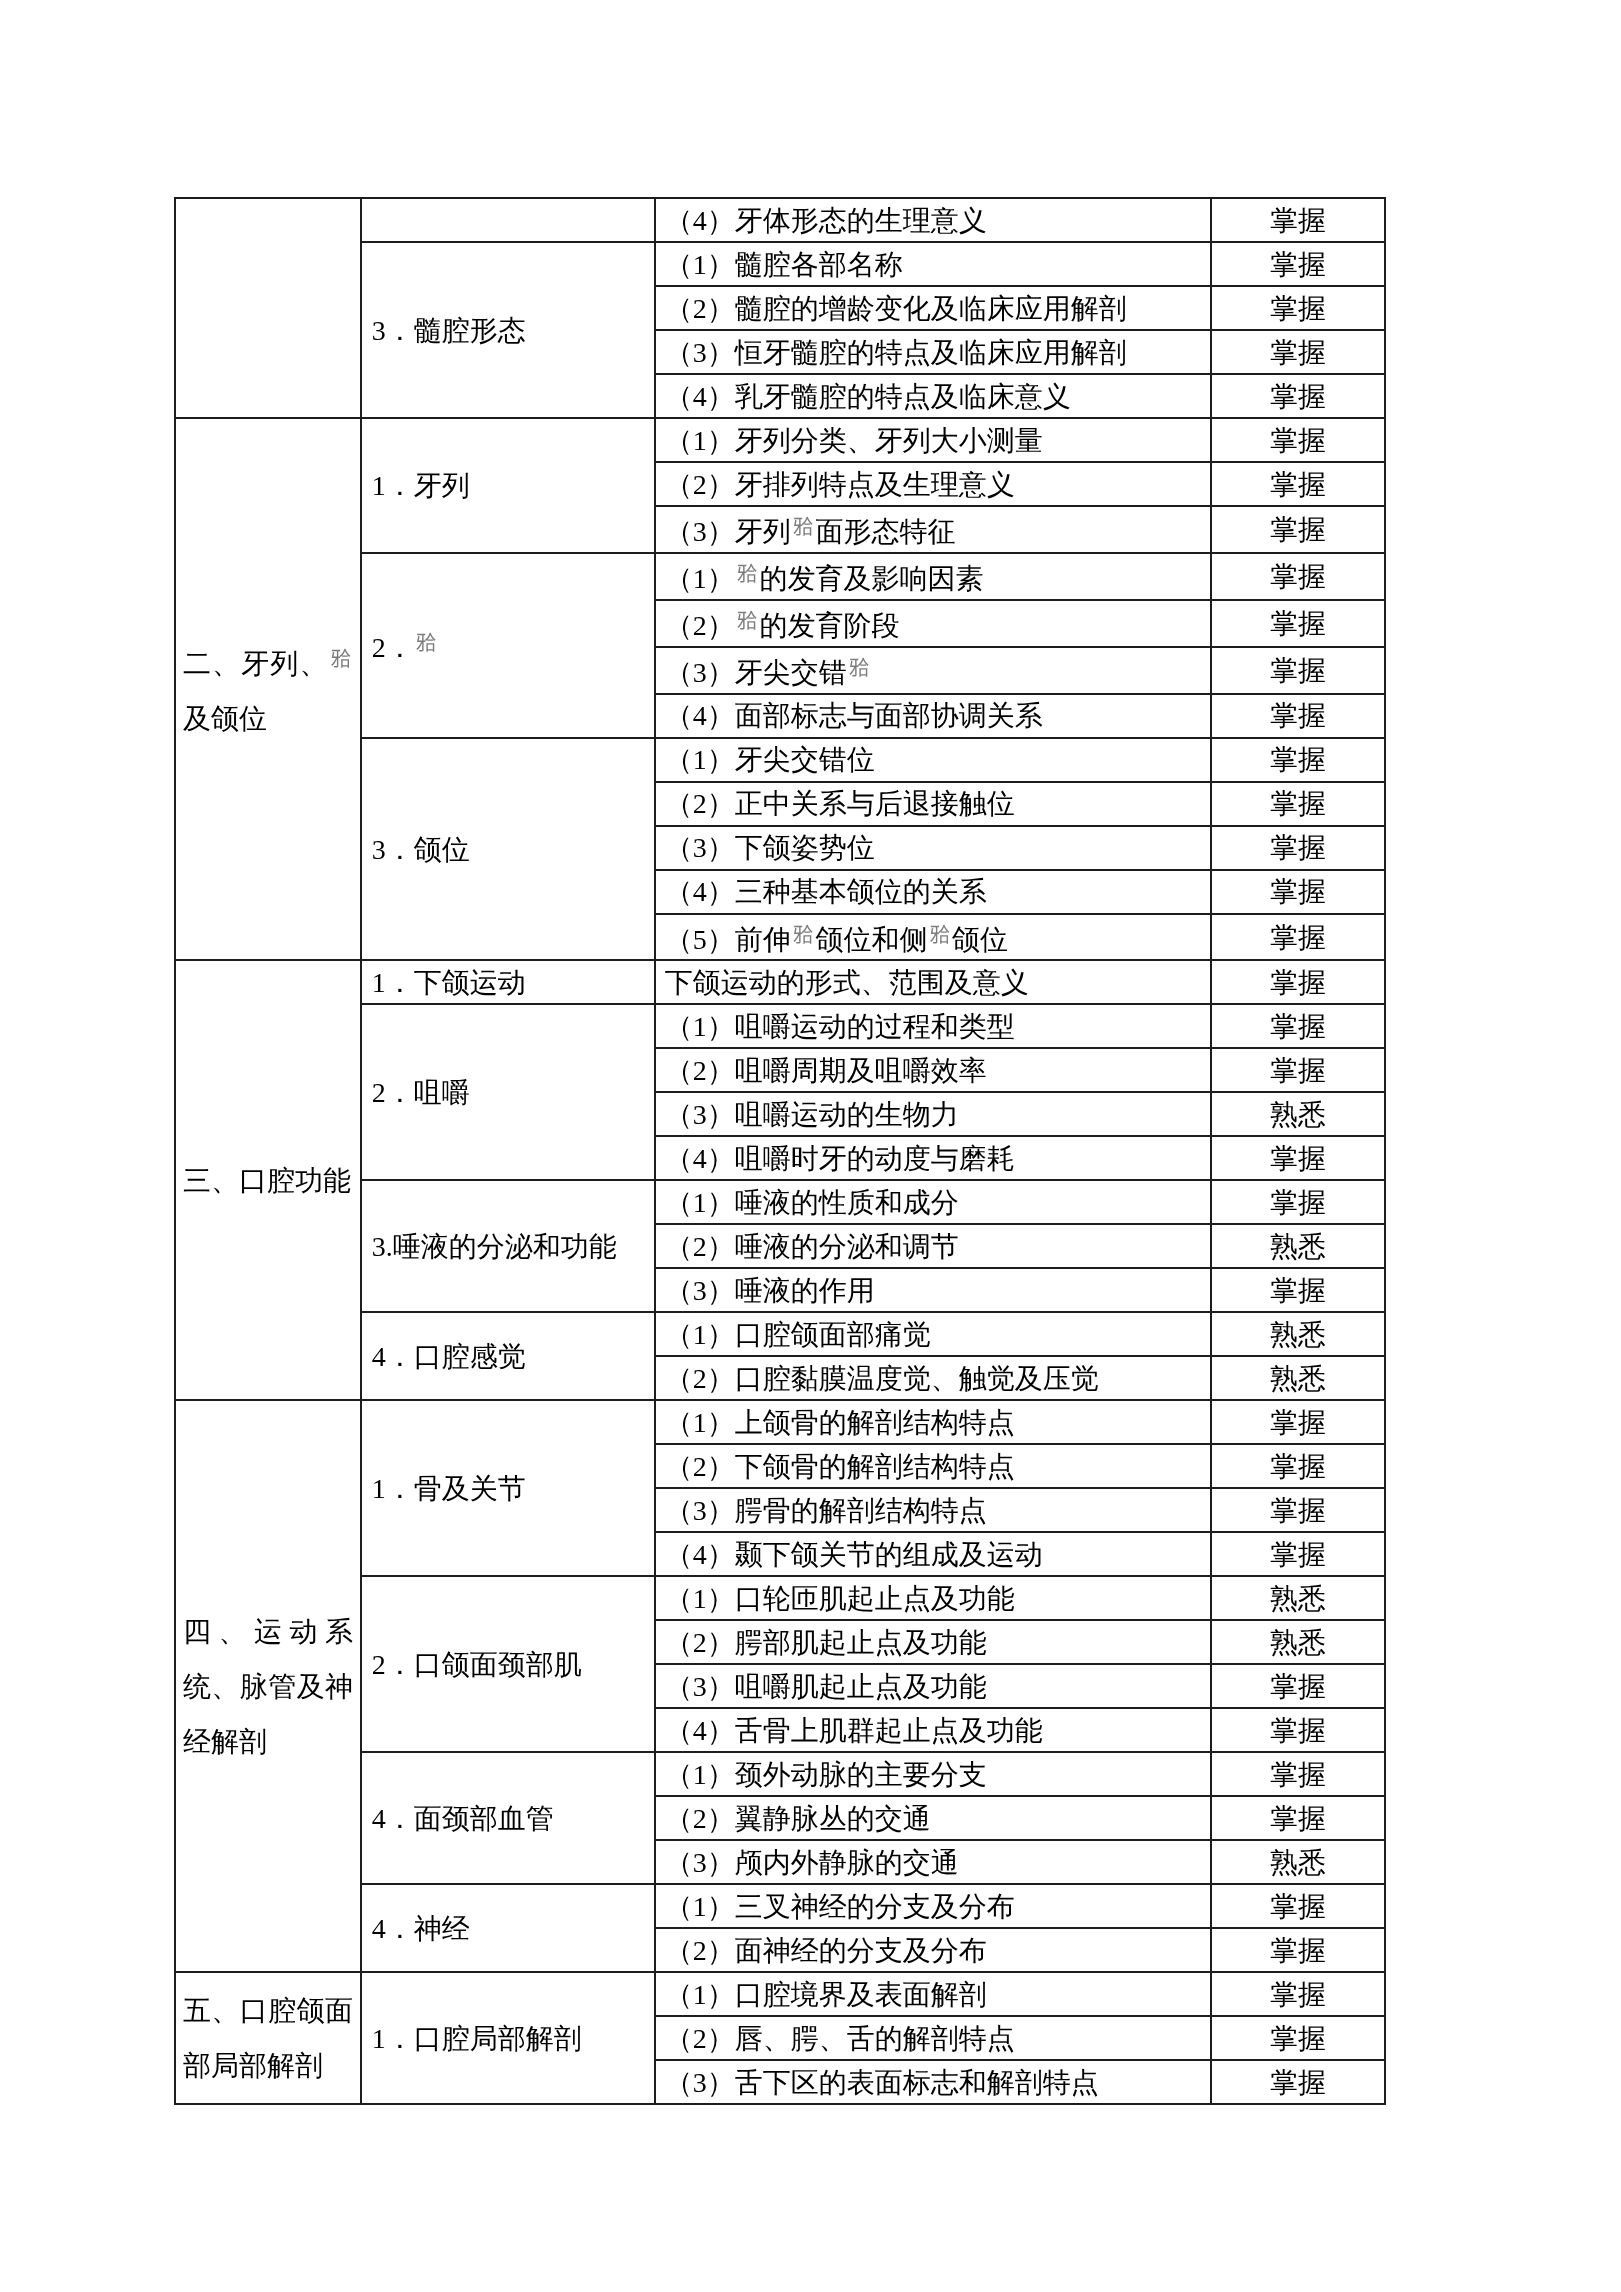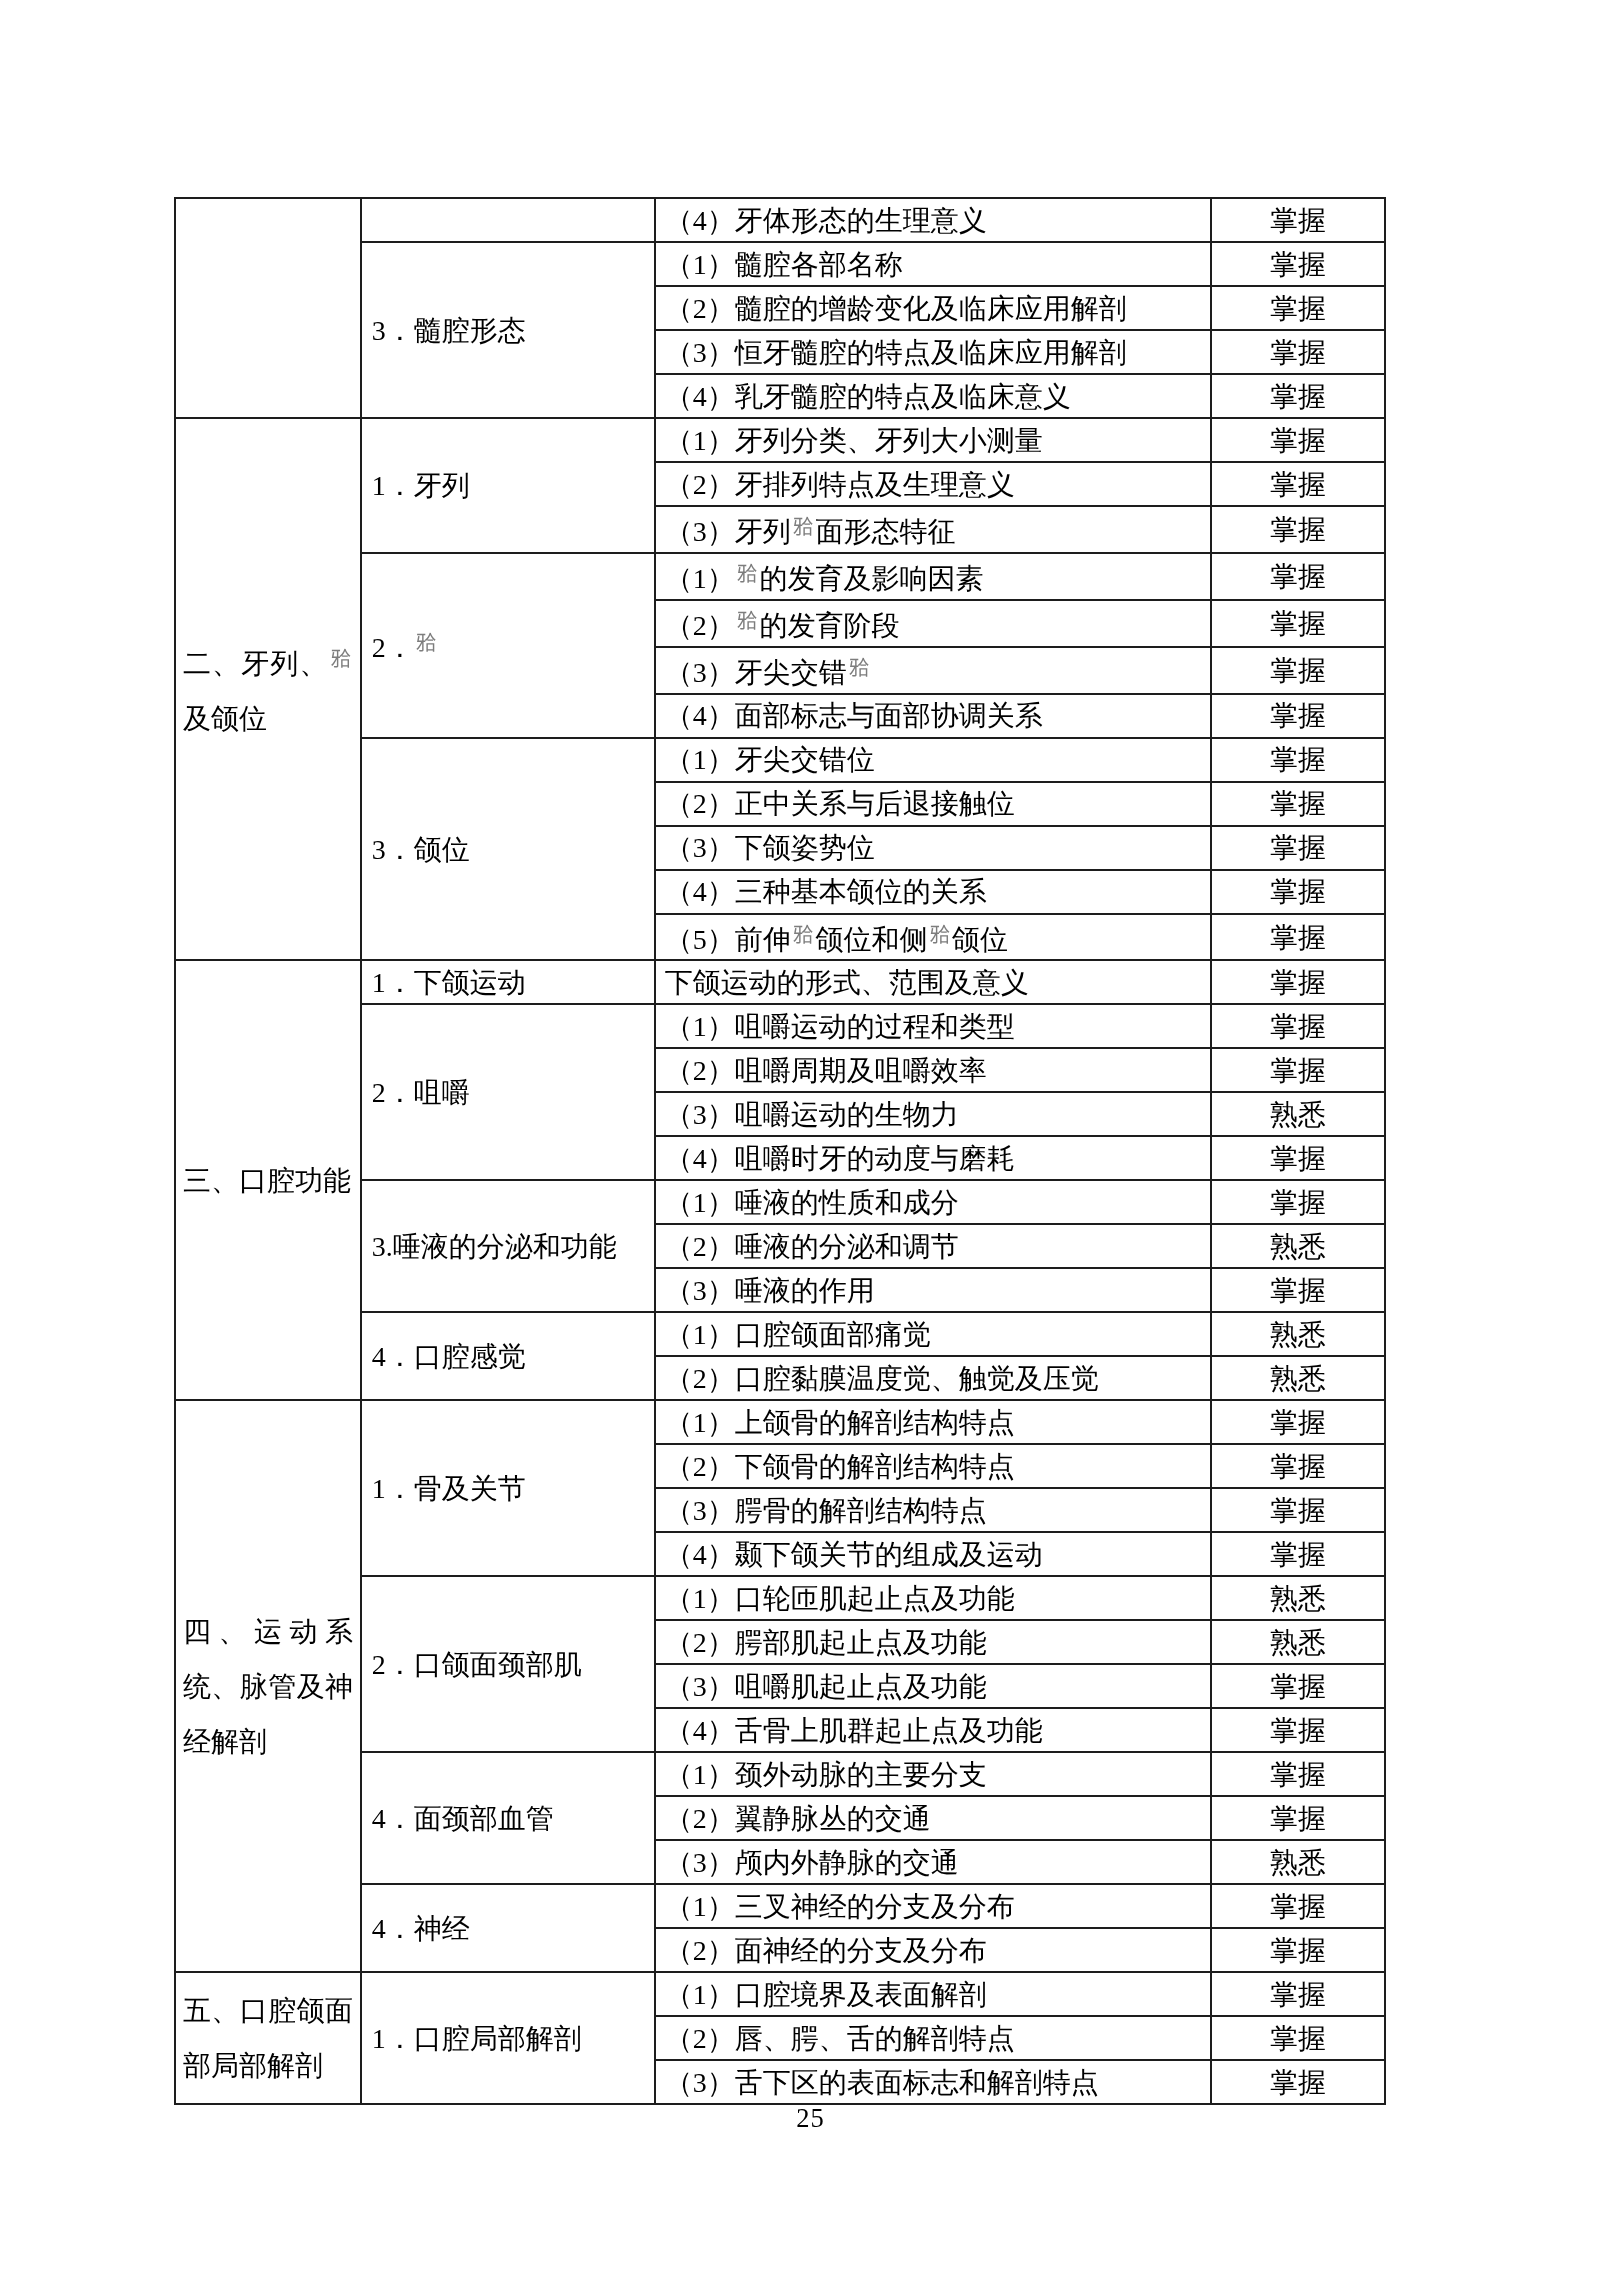--- a/index.html
+++ b/index.html
@@ -264,15 +264,14 @@
         <tr>
           <td class="detail">（2）唇、腭、舌的解剖特点</td>
           <td class="mastery">掌握</td>
         </tr>
         <tr>
           <td class="detail">（3）舌下区的表面标志和解剖特点</td>
           <td class="mastery">掌握</td>
         </tr>
       </tbody>
   </table>
-  <div class="page-number">25</div>
 </div>
 
 
 </body></html>

